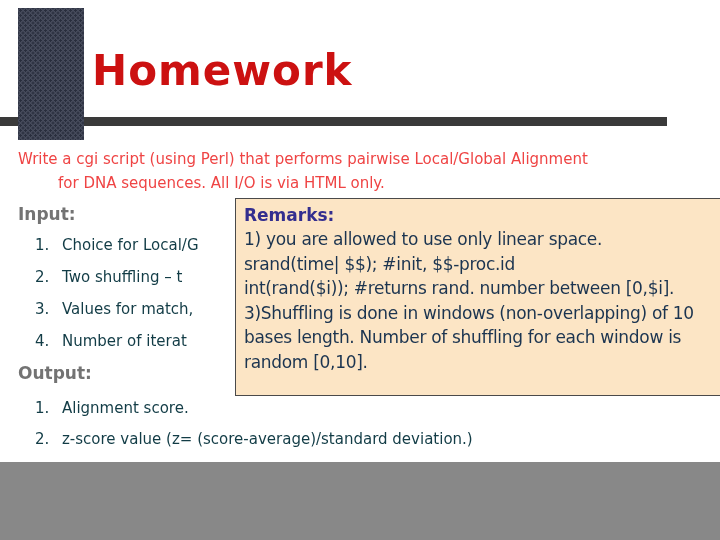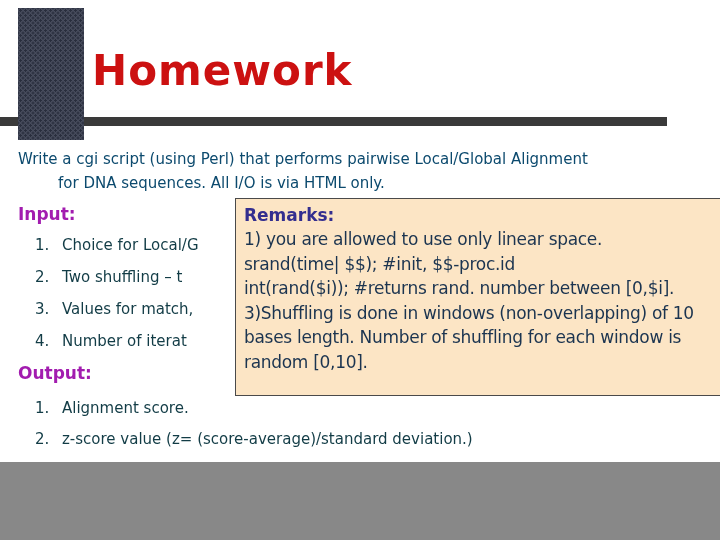--- a/index.html
+++ b/index.html
@@ -24,25 +24,25 @@
   }
   .bottom-rule{
     position:absolute;left:555px;top:515px;width:158px;height:7px;
     background:#3a3a3a;
   }
   .title{
     position:absolute;left:92px;top:50px;
     font-size:42px;font-weight:bold;color:#cc1111;
     letter-spacing:1px;white-space:nowrap;line-height:1;
   }
-  .body-text{color:#0c4a6e;font-size:15px;white-space:nowrap;position:absolute;line-height:1;}
+  .body-text{color:#ef4444;font-size:15px;white-space:nowrap;position:absolute;line-height:1;}
   .intro-1{left:18px;top:152px;}
   .intro-2{left:58px;top:176px;}
   .section-label{
-    position:absolute;left:18px;color:#a21caf;font-size:17px;font-weight:bold;
+    position:absolute;left:18px;color:#737373;font-size:17px;font-weight:bold;
     white-space:nowrap;line-height:1;
   }
   .label-input{top:206px;}
   .label-output{top:365px;}
   .num-item{position:absolute;left:35px;color:#123c46;font-size:15px;white-space:nowrap;line-height:1;}
   .num-item .num{display:inline-block;width:27px;}
   .in-1{top:238px;} .in-2{top:270px;} .in-3{top:302px;} .in-4{top:334px;}
   .out-1{top:401px;} .out-2{top:432px;}
   
   .remarks-box{

